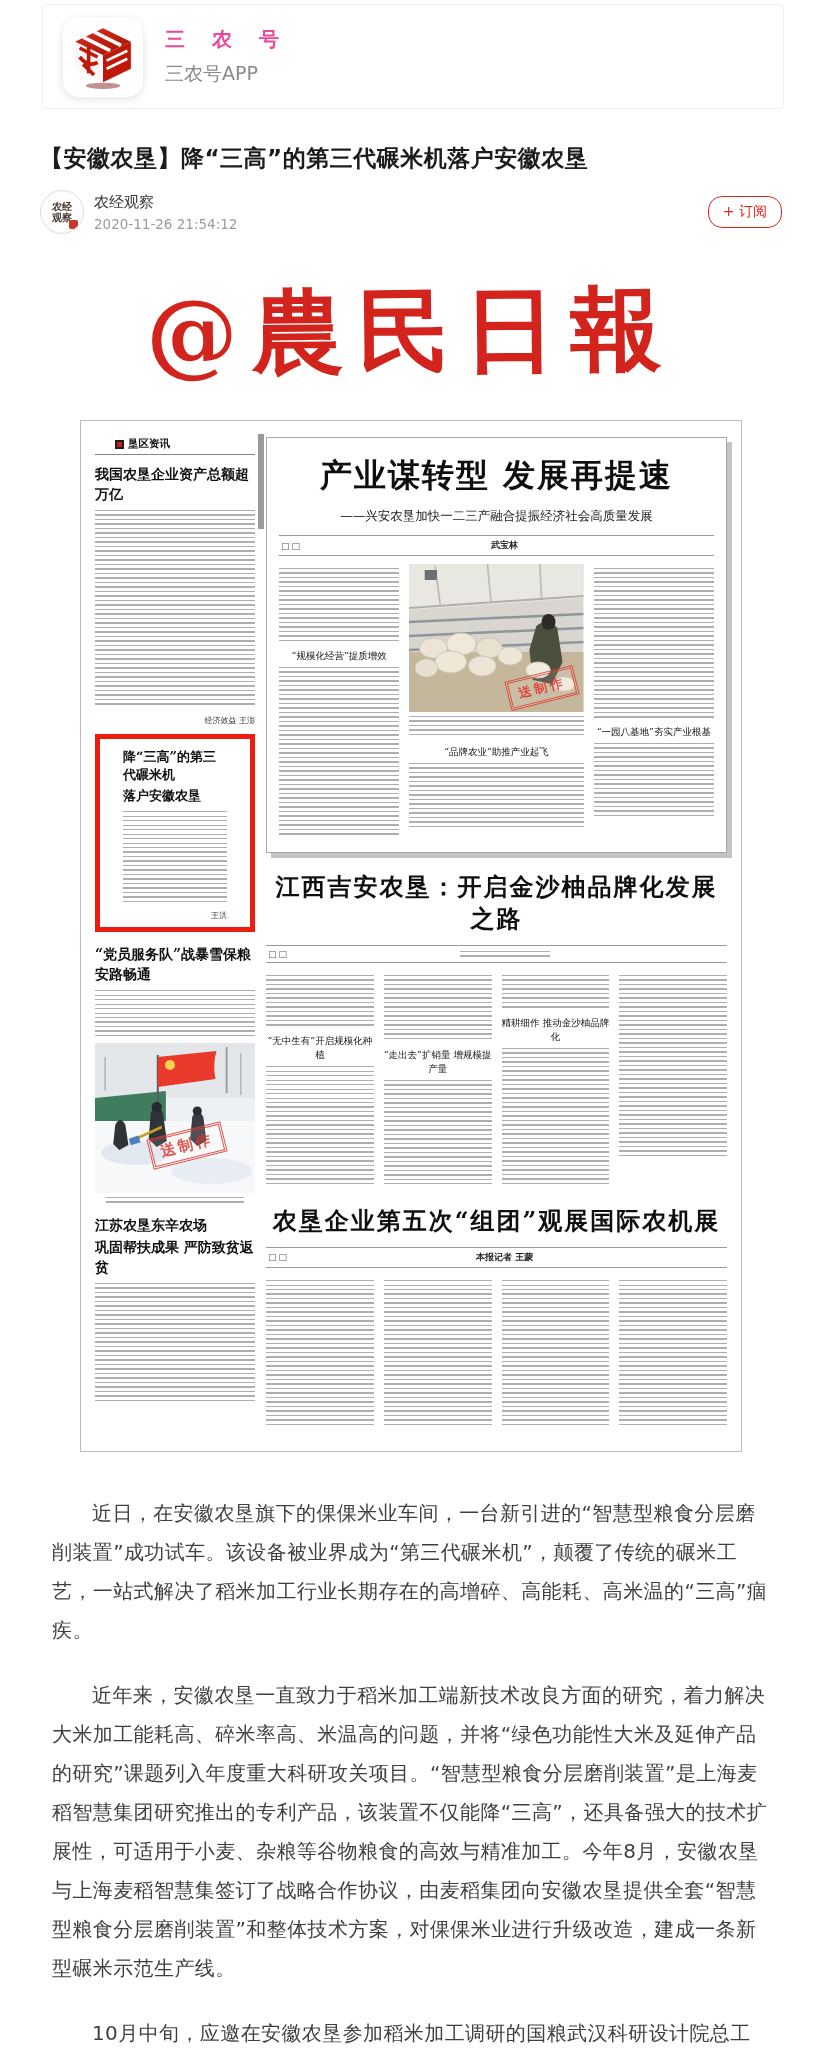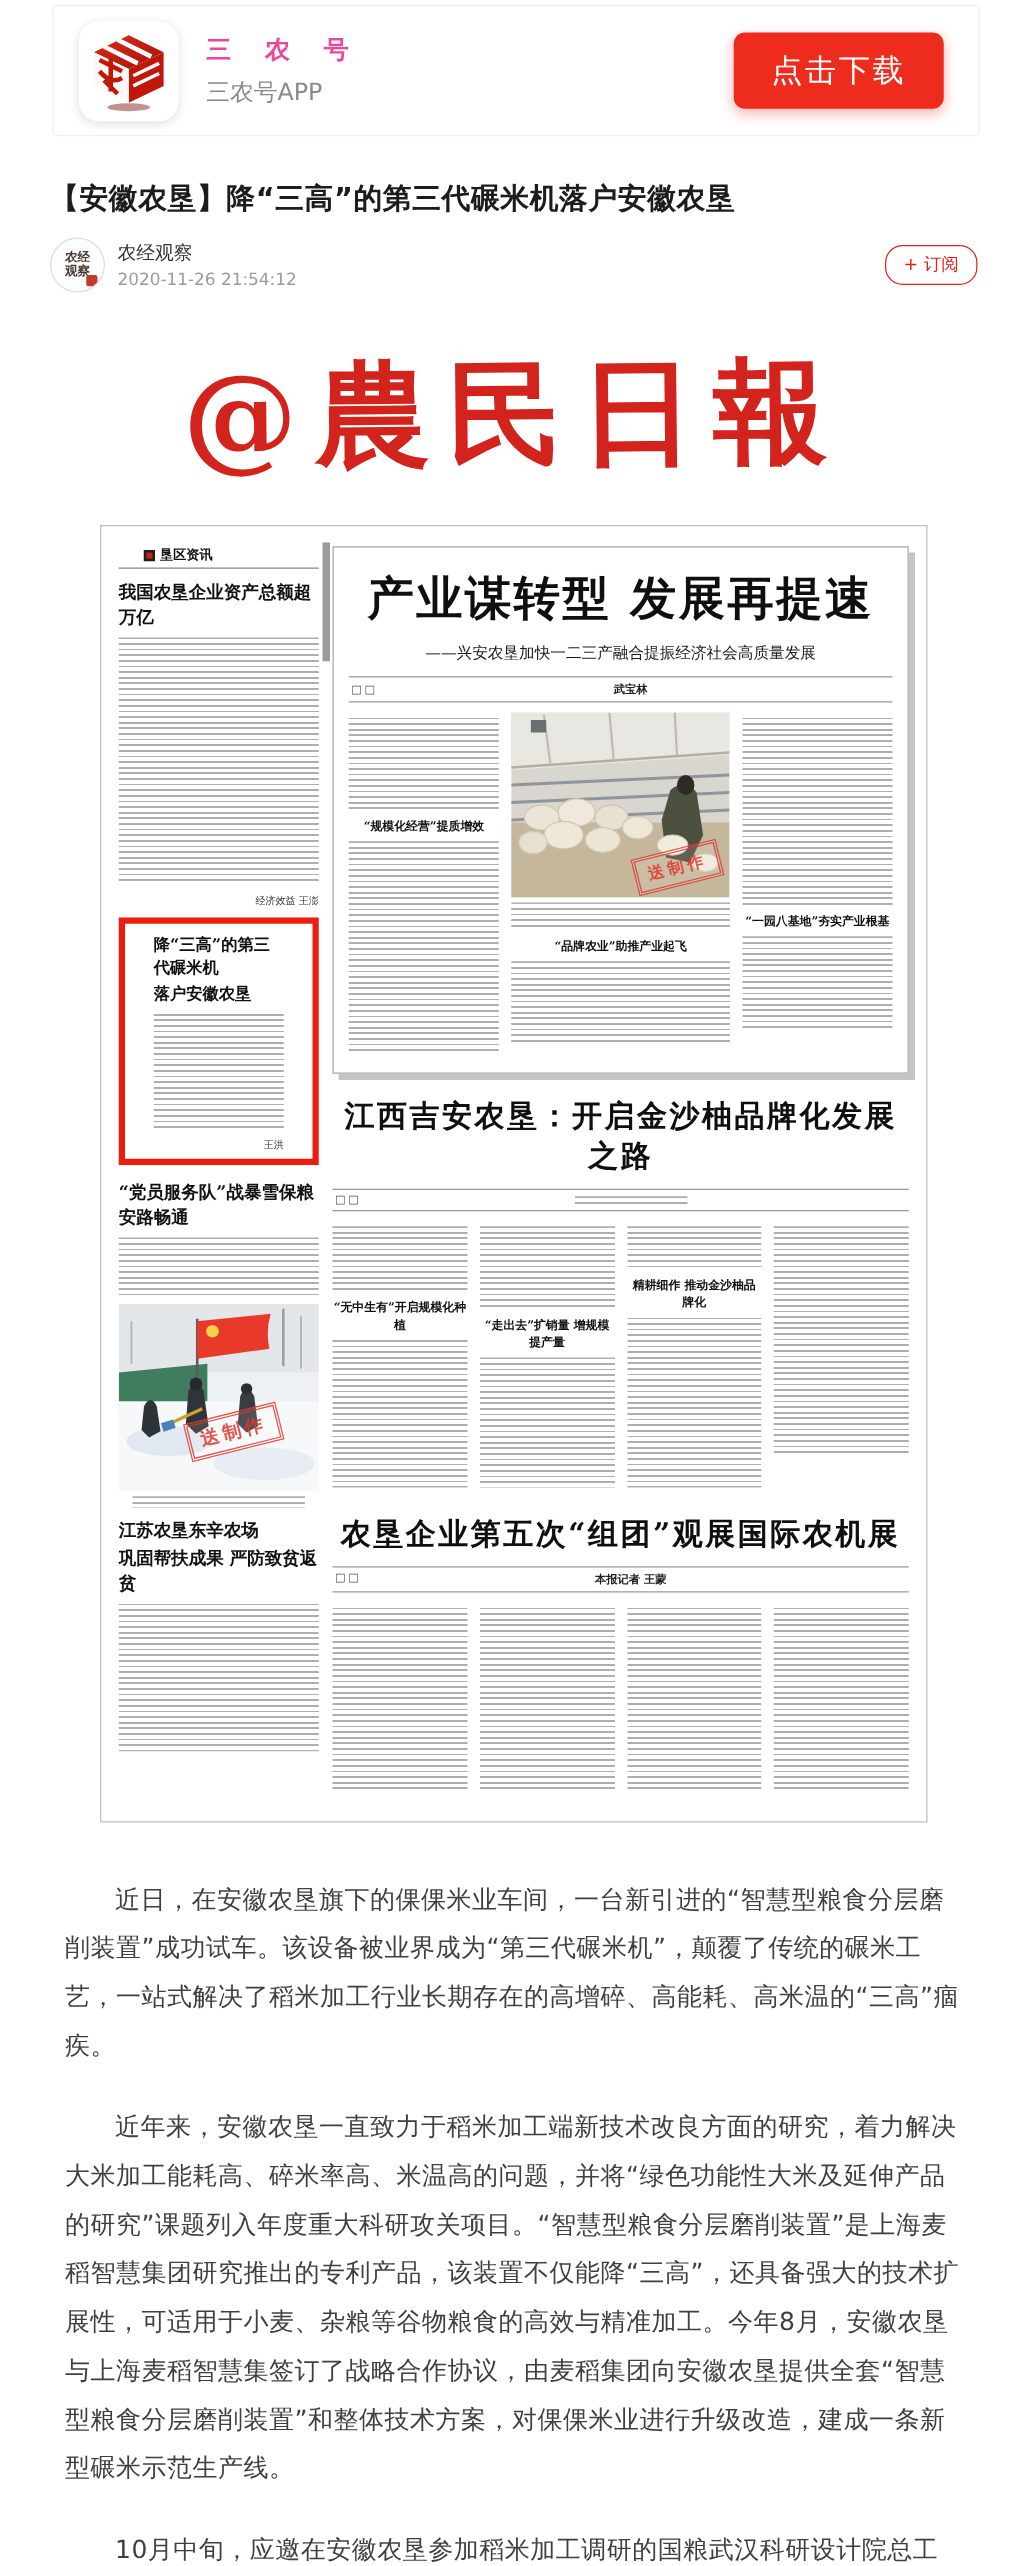--- a/index.html
+++ b/index.html
@@ -57,30 +57,30 @@
   .np-photo svg{display:block;width:100%;height:100%;}
   .stamp{position:absolute;color:#e0392f;border:3px double #e0392f;font-size:15px;font-weight:bold;
     letter-spacing:3px;padding:3px 8px;transform:rotate(-14deg);opacity:.85;white-space:nowrap;
     font-family:"DejaVu Serif",serif;background:rgba(255,255,255,.12);}
   .cap-sim{height:9px;width:86%;margin:3px auto 8px;}
 
   .feature-box{border:1px solid #a8a8a8;box-shadow:5px 5px 0 rgba(125,125,125,.45);
     padding:14px 12px 10px;position:relative;margin-bottom:18px;}
   .feature-bar{position:absolute;left:-9px;top:-4px;width:6px;height:95px;background:#9a9a9a;}
   .big-hl{font-weight:bold;text-align:center;color:#0f0f0f;letter-spacing:2px;}
-  .feature-hl{font-size:37px;margin:2px 0 10px;}
+  .feature-hl{font-size:32px;margin:2px 0 10px;}
   .feature-sub{font-size:12.5px;text-align:center;color:#1a1a1a;margin-bottom:10px;}
   .byline-row{display:flex;align-items:center;justify-content:space-between;border-top:1px solid #999;
     border-bottom:1px solid #999;padding:3px 2px;margin-bottom:8px;}
   .byline-row .boxes{font-size:9px;color:#555;letter-spacing:2px;}
   .byline-row .name{font-size:9px;font-weight:bold;color:#222;}
   .cols{display:flex;gap:10px;}
   .col{flex:1;min-width:0;}
   .col-wide{flex:1.45;}
-  .subhd{font-family:"DejaVu Serif",serif;font-weight:bold;font-size:9.5px;color:#111;
+  .subhd{font-family:"DejaVu Serif",serif;font-weight:normal;font-size:9.5px;color:#111;
     text-align:center;margin:7px 0 5px;line-height:1.4;}
   .mid-hl{font-size:24px;margin:14px 0 10px;}
 
   
   .body-text{margin:42px 52px 0;color:#3f3f3f;}
   .body-text p{font-size:20px;line-height:39px;text-indent:2em;margin:0 0 26px;letter-spacing:.4px;}
 </style>
 </head>
 <body>
 
@@ -101,21 +101,20 @@
       <line x1="44" y1="53" x2="67" y2="42" stroke="#fff" stroke-width="3"></line>
       <polygon points="40,38 9,23 9,53 40,68" fill="#fdf8f7"></polygon>
       <path d="M14 30 L34 40 M24 28 L24 58 M14 40 Q24 52 34 46 M18 48 L30 60" stroke="#c11708" stroke-width="4" fill="none"></path>
       <ellipse cx="40" cy="72" rx="19" ry="3.5" fill="rgba(120,10,5,.45)"></ellipse>
     </svg>
   </div>
   <div class="app-titles">
     <div class="app-name">三 农 号</div>
     <div class="app-sub">三农号APP</div>
   </div>
-  <button class="btn-download">点击下载</button>
 </div>
 
 <h1 class="art-title">【安徽农垦】降“三高”的第三代碾米机落户安徽农垦</h1>
 
 <div class="meta-row">
   <div class="avatar">
     <span>农经观察</span>
     <i></i>
   </div>
   <div class="meta-texts">

